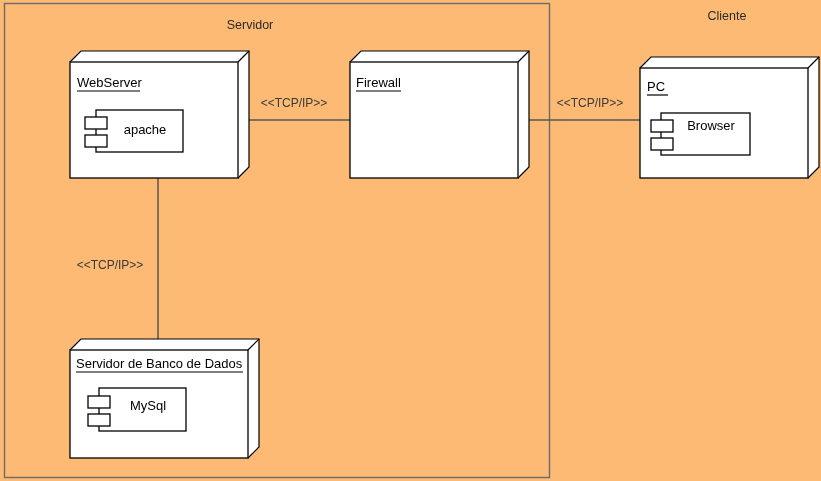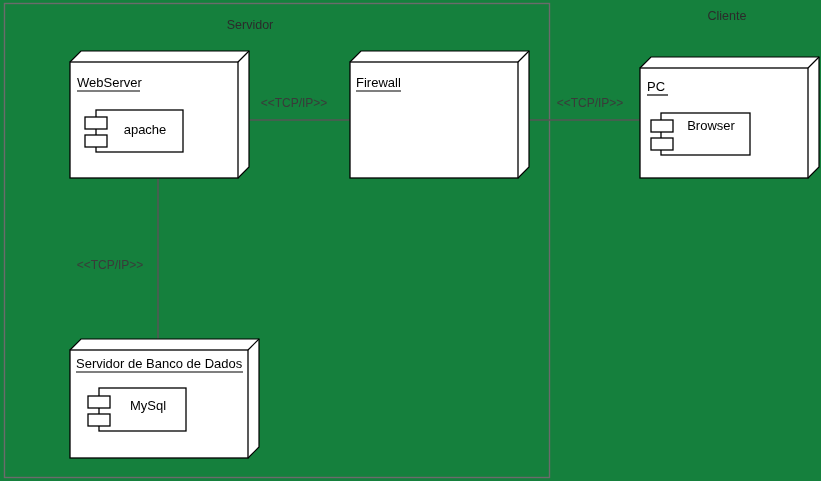--- a/index.html
+++ b/index.html
@@ -10,21 +10,21 @@
   body {
     width: 821px;
     height: 481px;
     font-family: "Liberation Sans", sans-serif;
     overflow: hidden;
   }
   #canvas {
     position: relative;
     width: 821px;
     height: 481px;
-    background: #15803d;
+    background: #fdba74;
   }
   svg#diagram {
     position: absolute;
     top: 0;
     left: 0;
     width: 821px;
     height: 481px;
     display: block;
   }
   .boundary {

